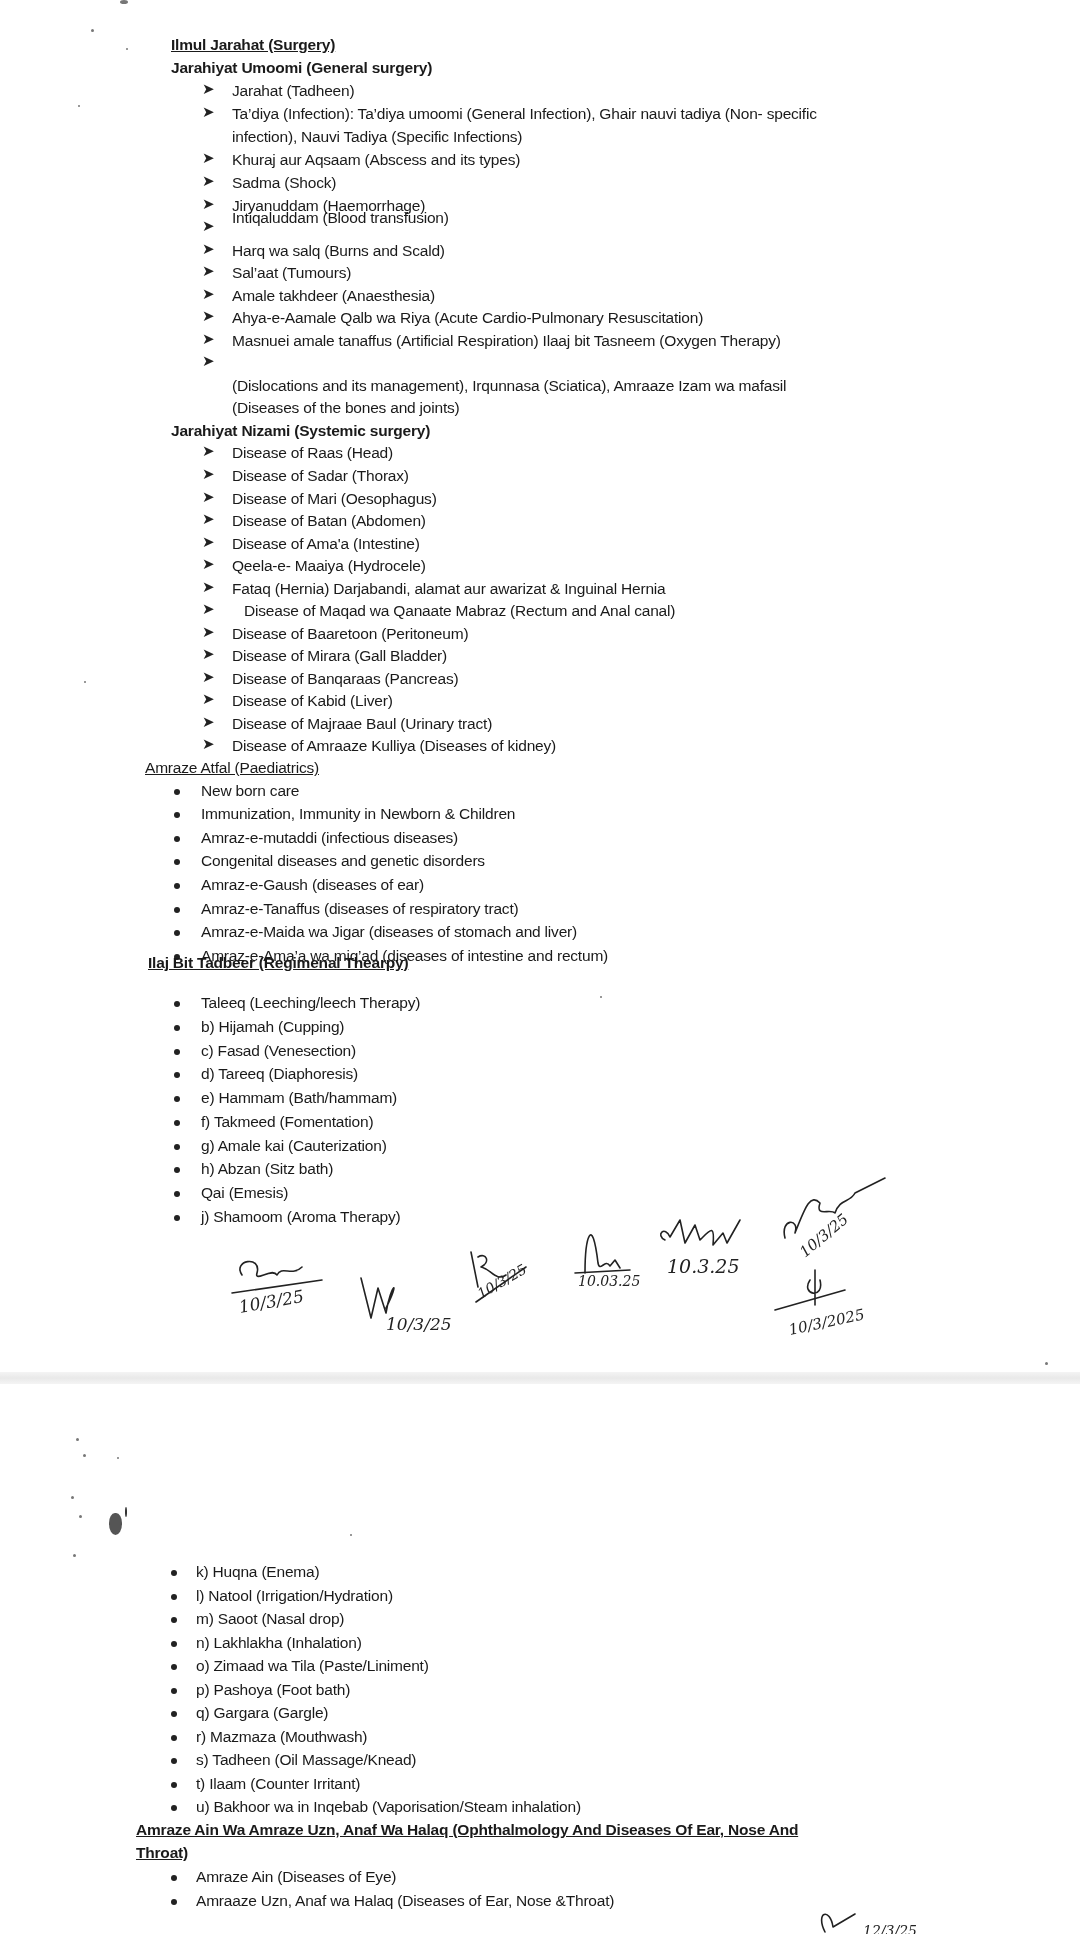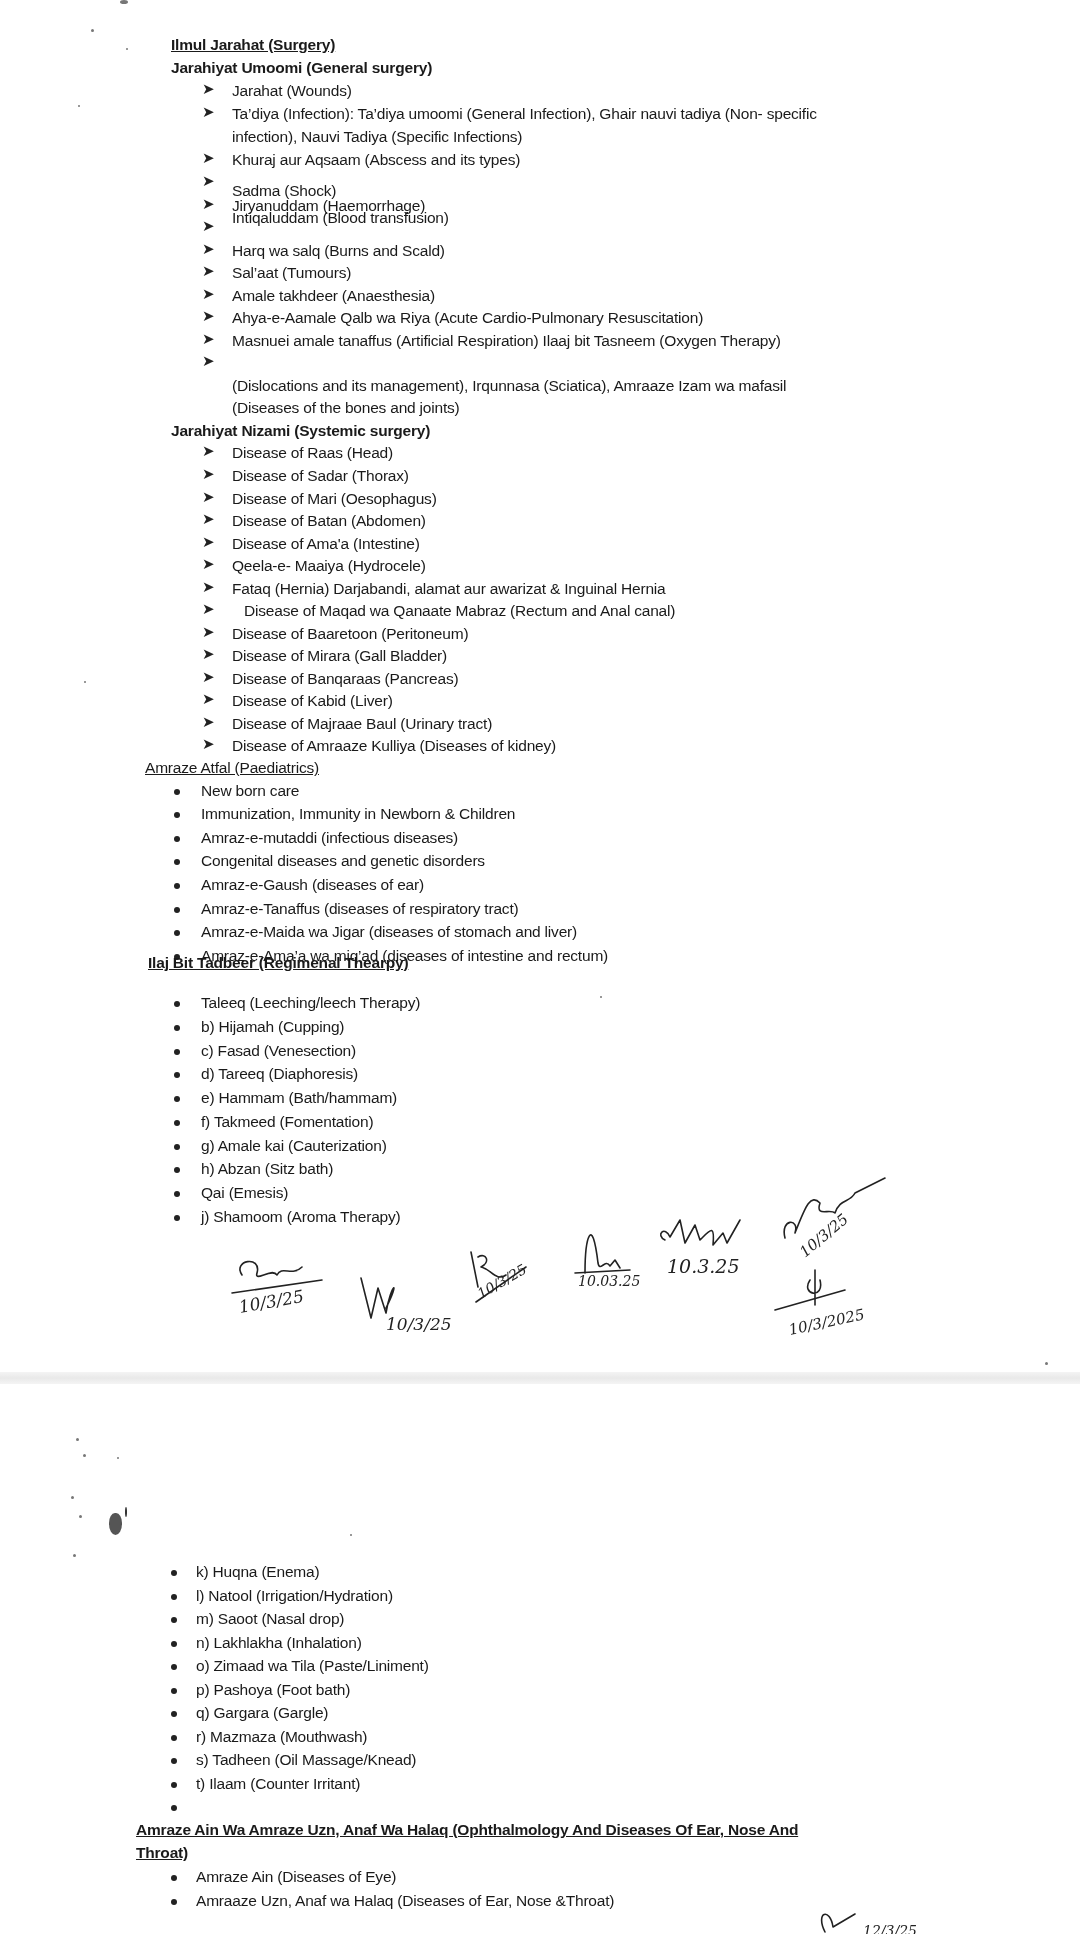--- a/index.html
+++ b/index.html
@@ -36,28 +36,28 @@
   <div class="speck" style="left:91px;top:29px;width:3px;height:3px;"></div>
   <div class="speck" style="left:126px;top:48px;width:2px;height:2px;"></div>
   <div class="speck" style="left:78px;top:105px;width:2px;height:2px;"></div>
   <div class="speck" style="left:84px;top:681px;width:2px;height:2px;"></div>
   <div class="speck" style="left:600px;top:996px;width:2px;height:2px;"></div>
 
   <div class="line heading-u" style="left:171px;top:34px;">Ilmul Jarahat (Surgery)</div>
   <div class="line heading-b" style="left:171px;top:57px;">Jarahiyat Umoomi (General surgery)</div>
 
   <span class="arrow" style="left:202px;top:80px;">➤</span>
-  <div class="line" style="left:232px;top:80px;">Jarahat (Wounds)</div>
+  <div class="line" style="left:232px;top:80px;">Jarahat (Tadheen)</div>
   <span class="arrow" style="left:202px;top:103px;">➤</span>
   <div class="line" style="left:232px;top:103px;">Ta’diya (Infection): Ta’diya umoomi (General Infection), Ghair nauvi tadiya (Non- specific</div>
   <div class="line" style="left:232px;top:126px;">infection), Nauvi Tadiya (Specific Infections)</div>
   <span class="arrow" style="left:202px;top:149px;">➤</span>
   <div class="line" style="left:232px;top:149px;">Khuraj aur Aqsaam (Abscess and its types)</div>
   <span class="arrow" style="left:202px;top:172px;">➤</span>
-  <div class="line" style="left:232px;top:180px;">Sadma (Shock)</div>
+  <div class="line" style="left:232px;top:172px;">Sadma (Shock)</div>
   <span class="arrow" style="left:202px;top:195px;">➤</span>
   <div class="line" style="left:232px;top:195px;">Jiryanuddam (Haemorrhage)</div>
   <span class="arrow" style="left:202px;top:217px;">➤</span>
   <div class="line" style="left:232px;top:207px;">Intiqaluddam (Blood transfusion)</div>
   <span class="arrow" style="left:202px;top:240px;">➤</span>
   <div class="line" style="left:232px;top:240px;">Harq wa salq (Burns and Scald)</div>
   <span class="arrow" style="left:202px;top:262px;">➤</span>
   <div class="line" style="left:232px;top:262px;">Sal’aat (Tumours)</div>
   <span class="arrow" style="left:202px;top:285px;">➤</span>
   <div class="line" style="left:232px;top:285px;">Amale takhdeer (Anaesthesia)</div>
@@ -217,20 +217,21 @@
   <div class="line" style="left:196px;top:295px;">p) Pashoya (Foot bath)</div>
   <span class="dot" style="left:171px;top:327px;"></span>
   <div class="line" style="left:196px;top:318px;">q) Gargara (Gargle)</div>
   <span class="dot" style="left:171px;top:351px;"></span>
   <div class="line" style="left:196px;top:342px;">r) Mazmaza (Mouthwash)</div>
   <span class="dot" style="left:171px;top:374px;"></span>
   <div class="line" style="left:196px;top:365px;">s) Tadheen (Oil Massage/Knead)</div>
   <span class="dot" style="left:171px;top:398px;"></span>
   <div class="line" style="left:196px;top:389px;">t) Ilaam (Counter Irritant)</div>
   <span class="dot" style="left:171px;top:421px;"></span>
+  <div class="line" style="left:196px;top:412px;">u) Bakhoor wa in Inqebab (Vaporisation/Steam inhalation)</div>
 
   <div class="line heading-u" style="left:136px;top:435px;">Amraze Ain Wa Amraze Uzn, Anaf Wa Halaq (Ophthalmology And Diseases Of Ear, Nose And</div>
   <div class="line heading-u" style="left:136px;top:458px;">Throat)</div>
 
   <span class="dot" style="left:171px;top:491px;"></span>
   <div class="line" style="left:196px;top:482px;">Amraze Ain (Diseases of Eye)</div>
   <span class="dot" style="left:171px;top:515px;"></span>
   <div class="line" style="left:196px;top:506px;">Amraaze Uzn, Anaf wa Halaq (Diseases of Ear, Nose &amp;Throat)</div>
 
   <div class="sig" style="left:745px;top:518px;">

